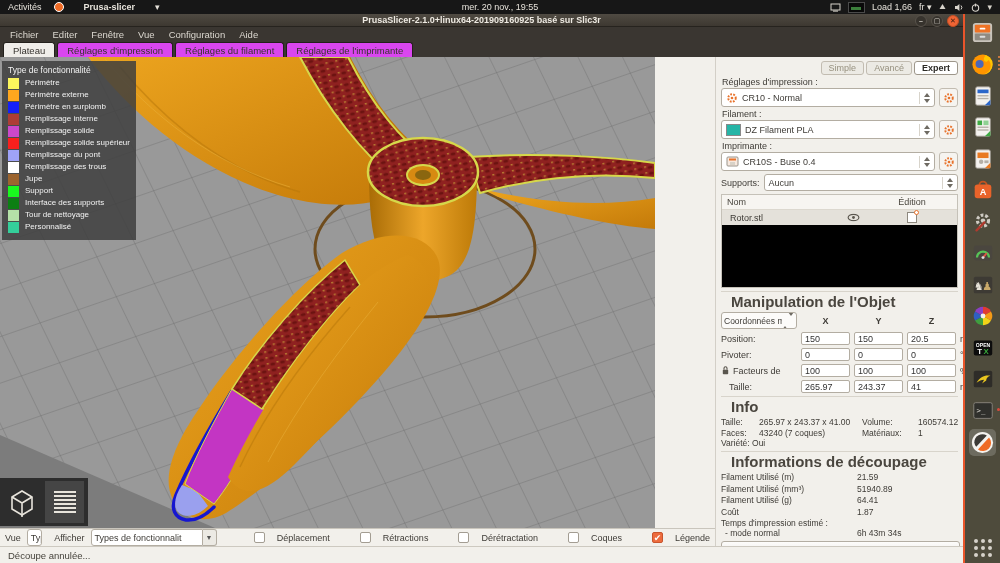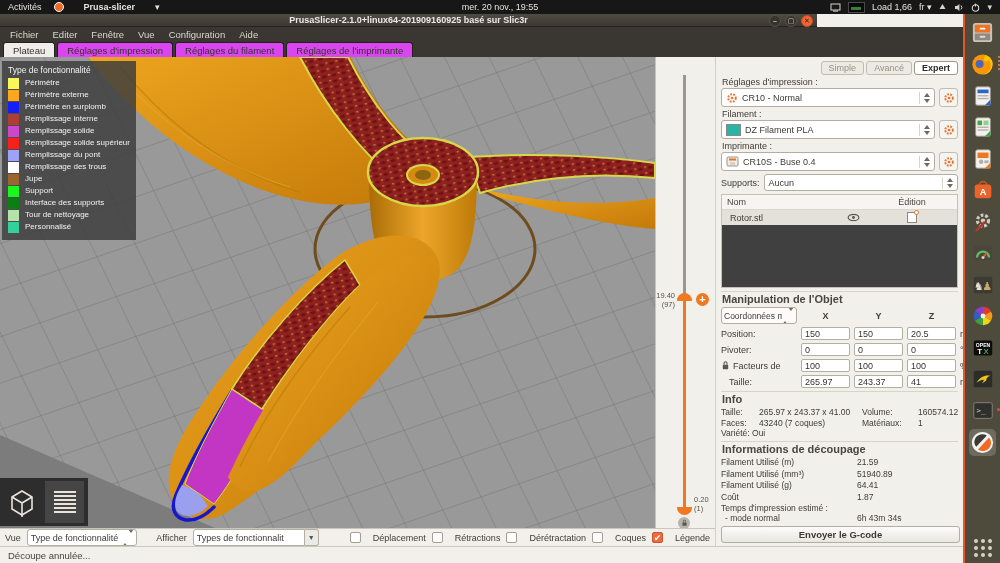--- a/index.html
+++ b/index.html
@@ -9,21 +9,21 @@
   .topbar{position:absolute;top:0;left:0;width:1000px;height:14px;background:#171717;color:#e6e2da;
     font-size:9px;display:flex;align-items:center;padding:0 8px;box-sizing:border-box;gap:12px;z-index:60;}
   .topbar .clock{position:absolute;left:0;right:0;text-align:center;pointer-events:none;}
   .appmenu{display:flex;align-items:center;gap:20px;font-weight:bold;}
   .appdot{width:8px;height:8px;border-radius:50%;background:#ef6b25;border:1px solid #fff;display:inline-block;}
   .tb-right{margin-left:auto;display:flex;align-items:center;gap:7px;z-index:2;}
   .loadbox{width:15px;height:9px;background:#090909;border:1px solid #4a4a4a;position:relative;}
   .loadbox i{position:absolute;left:2px;bottom:2px;width:10px;height:3px;background:#3b7e3b;}
   .mini-ico{display:inline-block;vertical-align:middle;}
   
-  .titlebar{position:absolute;top:14px;left:0;width:817px;height:13px;background:linear-gradient(#4f4a42,#3d3831);
+  .titlebar{position:absolute;top:14px;left:0;width:963px;height:13px;background:linear-gradient(#4f4a42,#3d3831);
     border-bottom:1px solid #26231e;color:#eeeae2;font-size:9px;font-weight:bold;display:flex;align-items:center;justify-content:center;box-sizing:border-box;}
   .winbtns{position:absolute;right:4px;top:1px;display:flex;gap:4px;}
   .winbtn{width:10px;height:10px;border-radius:50%;background:#37332d;border:1px solid #57524a;color:#cfcbc3;
     font-size:7px;line-height:9px;text-align:center;}
   .winbtn.close{background:#ef6434;border-color:#c14e24;color:#3c1d10;}
   
   .menubar{position:absolute;top:27px;left:0;width:963px;height:14px;background:#3a3631;display:flex;align-items:center;
     gap:14px;padding:0 10px;font-size:9.5px;color:#dcd8d0;box-sizing:border-box;}
   .tabsrow{position:absolute;top:41px;left:0;width:963px;height:16px;background:#3a3631;display:flex;align-items:flex-end;
     gap:2px;padding:0 0 0 3px;box-sizing:border-box;}
@@ -77,48 +77,48 @@
   .spin i.up{border-bottom:4px solid #6e6a62;margin-top:-2px;}
   .spin i.dn{border-top:4px solid #6e6a62;margin-bottom:-2px;}
   .gearbtn{width:17px;height:17px;border:1px solid #c2bcb1;border-radius:3px;background:#f6f4f0;display:flex;
     align-items:center;justify-content:center;color:#e8732c;}
   .swatch-filament{width:13px;height:10px;border:1px solid #888;}
   .inline-row{display:flex;align-items:center;gap:4px;margin:3px 0;}
   .ddbtn{width:13px;height:15px;border:1px solid #b3ada2;border-left:none;background:#eceae4;font-size:7px;
     display:flex;align-items:center;justify-content:center;color:#555;border-radius:0 3px 3px 0;}
   .cb{width:11px;height:11px;border:1px solid #a39d92;border-radius:2px;background:#fff;box-sizing:border-box;}
   .cb.checked{background:#ed6b3d;border-color:#c8552e;color:#fff;font-size:9px;line-height:10px;text-align:center;}
-  .objtable{border:1px solid #c5c1b8;background:#404040;height:92px;margin:0 0;}
+  .objtable{border:1px solid #c5c1b8;background:#000000;height:92px;margin:0 0;}
   .thead{display:flex;background:#f7f5f1;border-bottom:1px solid #dcd8cf;height:14px;align-items:center;font-size:9px;color:#4a463f;}
   .thead .c1{flex:1;padding-left:5px;}
   .thead .c2{width:28px;}
   .thead .c3{width:90px;text-align:center;}
   .trow{display:flex;align-items:center;height:15px;background:#e4e1da;font-size:9px;}
   .trow .c1{flex:1;padding-left:8px;}
   .trow .c2{width:28px;display:flex;justify-content:center;}
   .trow .c3{width:90px;display:flex;justify-content:center;}
   .editglyph{position:relative;width:8px;height:9px;border:1px solid #8d887e;background:#fff;}
   .editglyph i{position:absolute;right:-3px;top:-3px;width:5px;height:5px;border-radius:50%;border:1px solid #e8732c;background:#fff;box-sizing:border-box;}
   .sect{border-top:1px solid #d8d4cb;margin-top:3px;padding-top:1px;}
-  .sect h5{margin:0 0 2px 1px;font-size:11px;color:#4a463f;}
+  .sect h5{margin:0 0 2px 10px;font-size:15px;color:#4a463f;}
   .mangrid{display:grid;grid-template-columns:76px 49px 49px 49px 16px;column-gap:4px;row-gap:3px;align-items:center;}
   .mangrid .axh{text-align:center;font-weight:bold;}
   .mangrid input{height:13px;border:1px solid #b3ada2;border-radius:2px;font-size:9px;padding:0 3px;width:100%;box-sizing:border-box;
     font-family:"Liberation Sans",sans-serif;color:#333;}
   .coordsel{display:flex;align-items:center;height:15px;border:1px solid #b3ada2;border-radius:3px;background:#fcfbf9;
     padding:0 2px;overflow:hidden;white-space:nowrap;font-size:8.5px;}
   .lockrow{display:flex;align-items:center;gap:3px;}
   .infogrid{display:grid;grid-template-columns:34px 99px 52px auto;column-gap:4px;row-gap:1px;font-size:8.5px;}
   .slgrid{display:grid;grid-template-columns:132px auto;column-gap:4px;row-gap:1.5px;font-size:8.5px;}
   .gbtn{width:100%;height:15px;border:1px solid #b3ada2;border-radius:3px;background:linear-gradient(#fdfcfb,#e9e6e0);
     font-weight:bold;font-size:9.5px;color:#3c3932;margin-top:3px;display:flex;align-items:center;justify-content:center;}
   
   .tcombo{display:flex;align-items:center;height:15px;background:#fff;border:1px solid #b3ada2;border-radius:3px;
     padding:0 3px;gap:4px;white-space:nowrap;overflow:hidden;}
-  .tbcheck{display:flex;align-items:center;gap:12px;}
+  .tbcheck{display:flex;align-items:center;gap:12px;margin-left:24px;}
   
   .dock{position:absolute;top:14px;right:0;width:37px;height:549px;background:#4e4b3c;border-left:2px solid #e9552b;
     box-sizing:border-box;display:flex;flex-direction:column;align-items:center;gap:4.5px;padding:5px 0 6px 0;z-index:50;}
   .ditem{position:relative;width:27px;height:27px;flex:0 0 27px;display:flex;align-items:center;justify-content:center;border-radius:5px;}
   .ditem.active{background:rgba(255,255,255,.18);}
   .ditem .dots{position:absolute;right:-4px;top:5px;display:flex;flex-direction:column;gap:2px;}
   .ditem .dots b{width:2px;height:2px;background:#f08642;border-radius:50%;}
   .ditem .reddot{position:absolute;right:-4px;top:11px;width:3px;height:3px;background:#d84b3e;border-radius:50%;}
   .appgrid{margin-top:auto;display:grid;grid-template-columns:repeat(3,4px);grid-template-rows:repeat(3,4px);gap:3px;}
   .appgrid b{width:4px;height:4px;border-radius:50%;background:#d6d2ca;}
@@ -333,40 +333,20 @@
       <span class="vbtn sel">
         <svg width="30" height="30" viewBox="0 0 30 30">
           <g stroke="#e8e4dc" stroke-width="2" fill="none">
             <path d="M4 5h22M4 9h22M4 13h22M4 17h22M4 21h22M4 25h22"></path>
           </g>
         </svg>
       </span>
     </div>
   </div>
 
-  <div class="sliderstrip">
-    <div class="track gray"></div>
-    <div class="track orange"></div>
-    <div class="dome top"></div>
-    <div class="dome bot"></div>
-    <div class="slbl top">
-      <div>19.40</div>
-        <div>(97)</div>
-    </div>
-    <div class="slbl bot">
-      <div>0.20</div>
-        <div>(1)</div>
-    </div>
-    <div class="plusbtn">+</div>
-    <div class="lockbtn">
-      <svg width="7" height="8" viewBox="0 0 12 14">
-          <use href="#sym-lock"></use>
-        </svg>
-    </div>
-  </div>
 
   <div class="rightpanel">
     <div class="modes">
       <span class="mode">Simple</span>
       <span class="mode">Avancé</span>
       <span class="mode active">Expert</span>
     </div>
 
     <div class="flabel">Réglages d'impression :</div>
     <div class="comborow">

